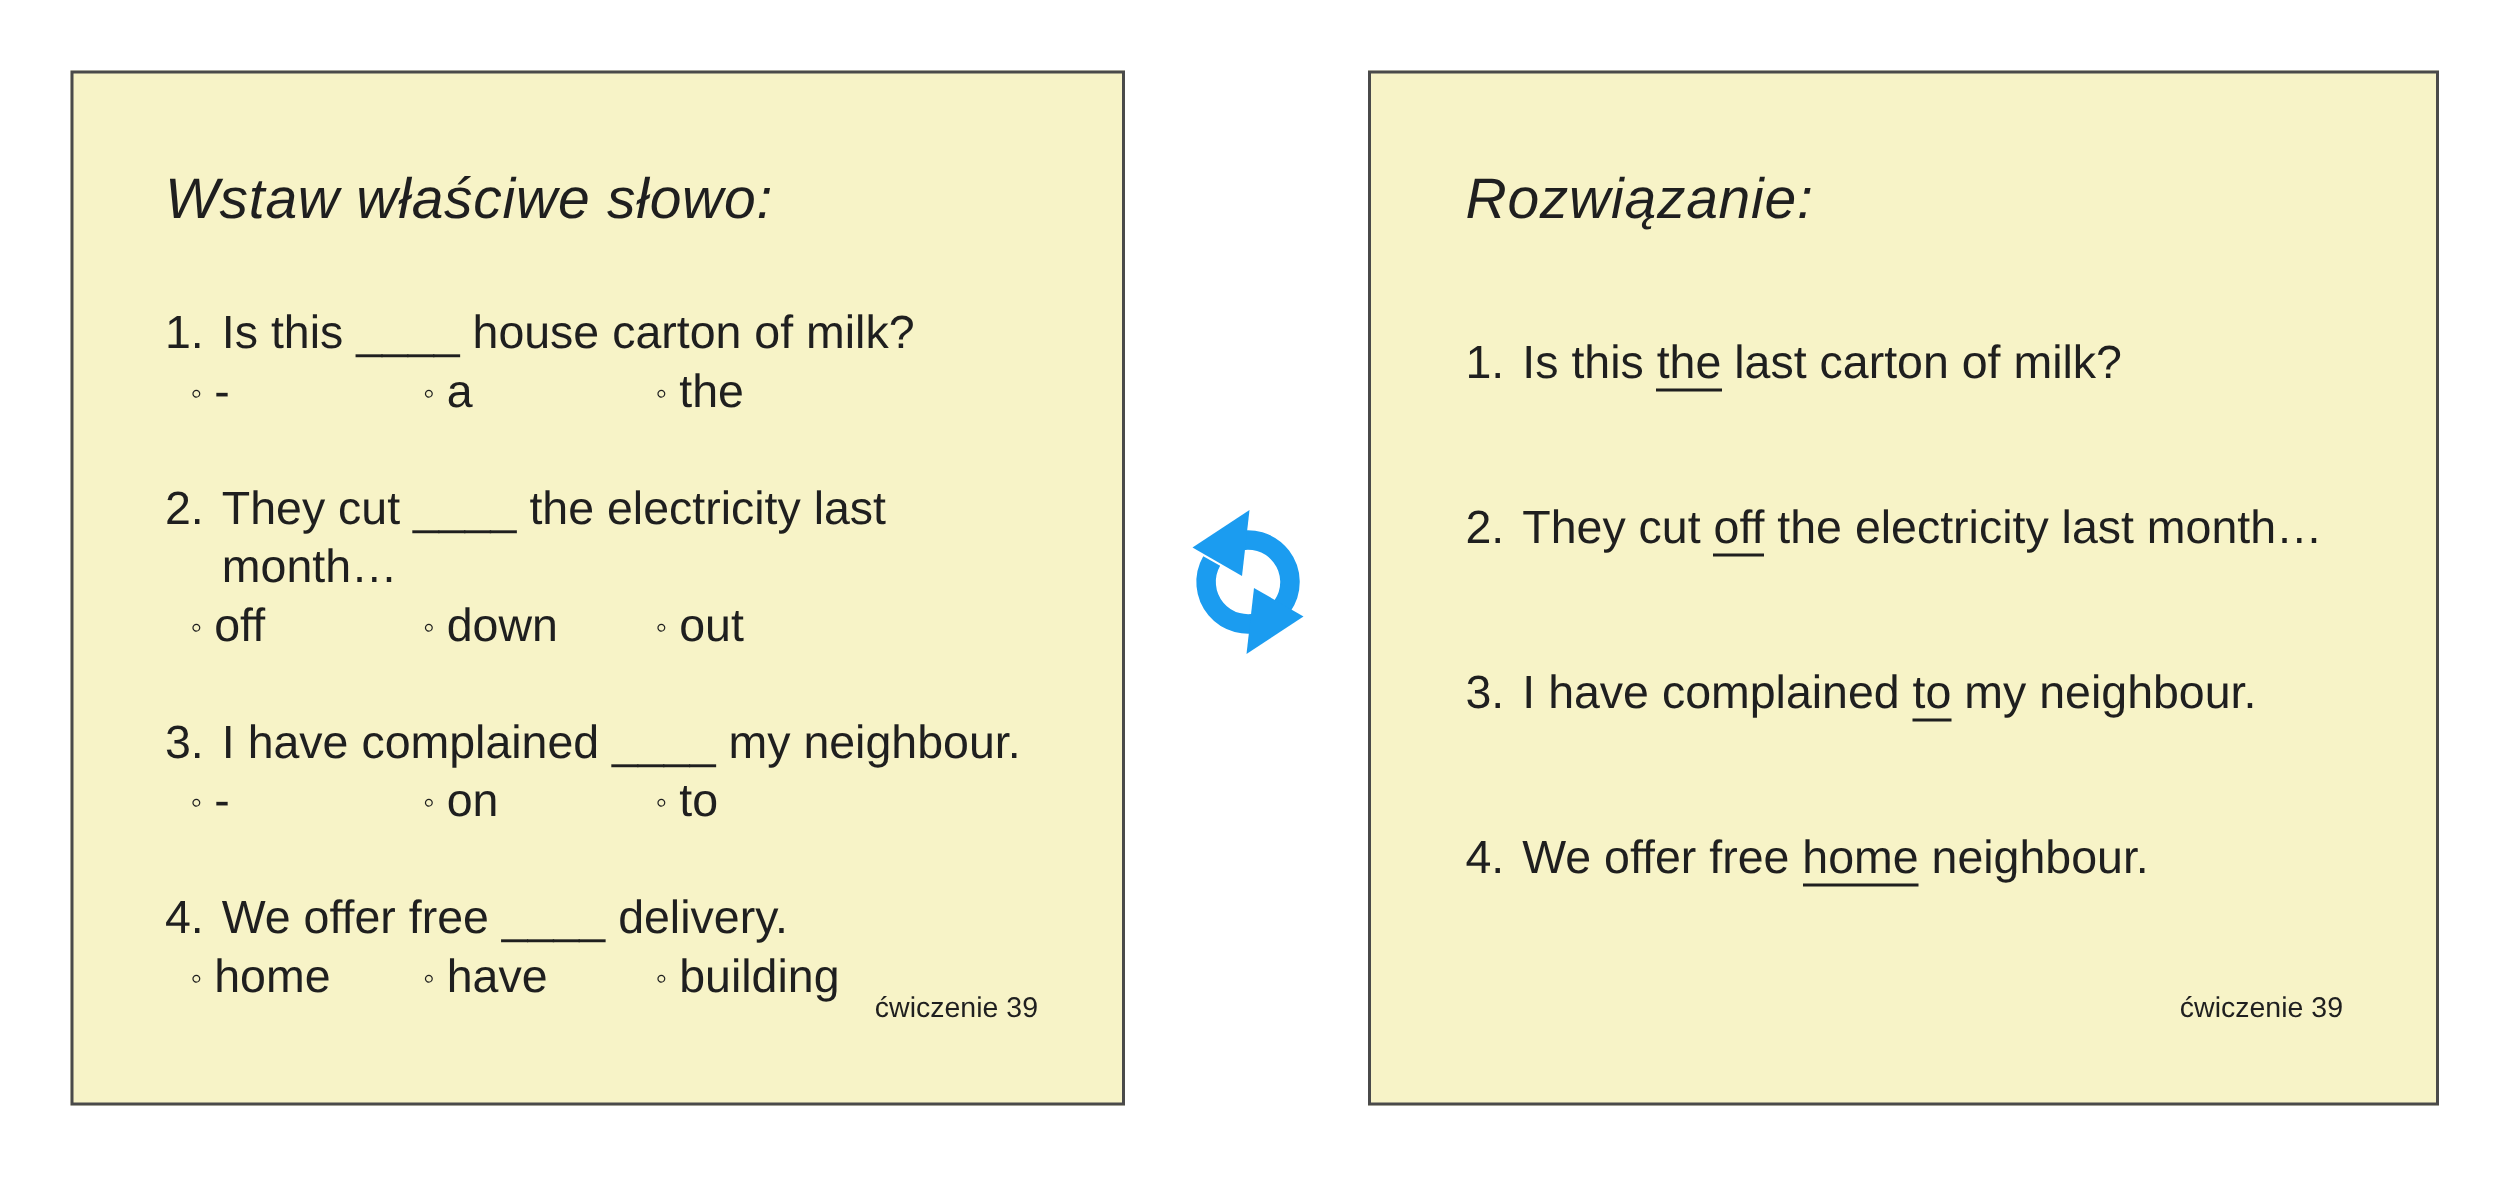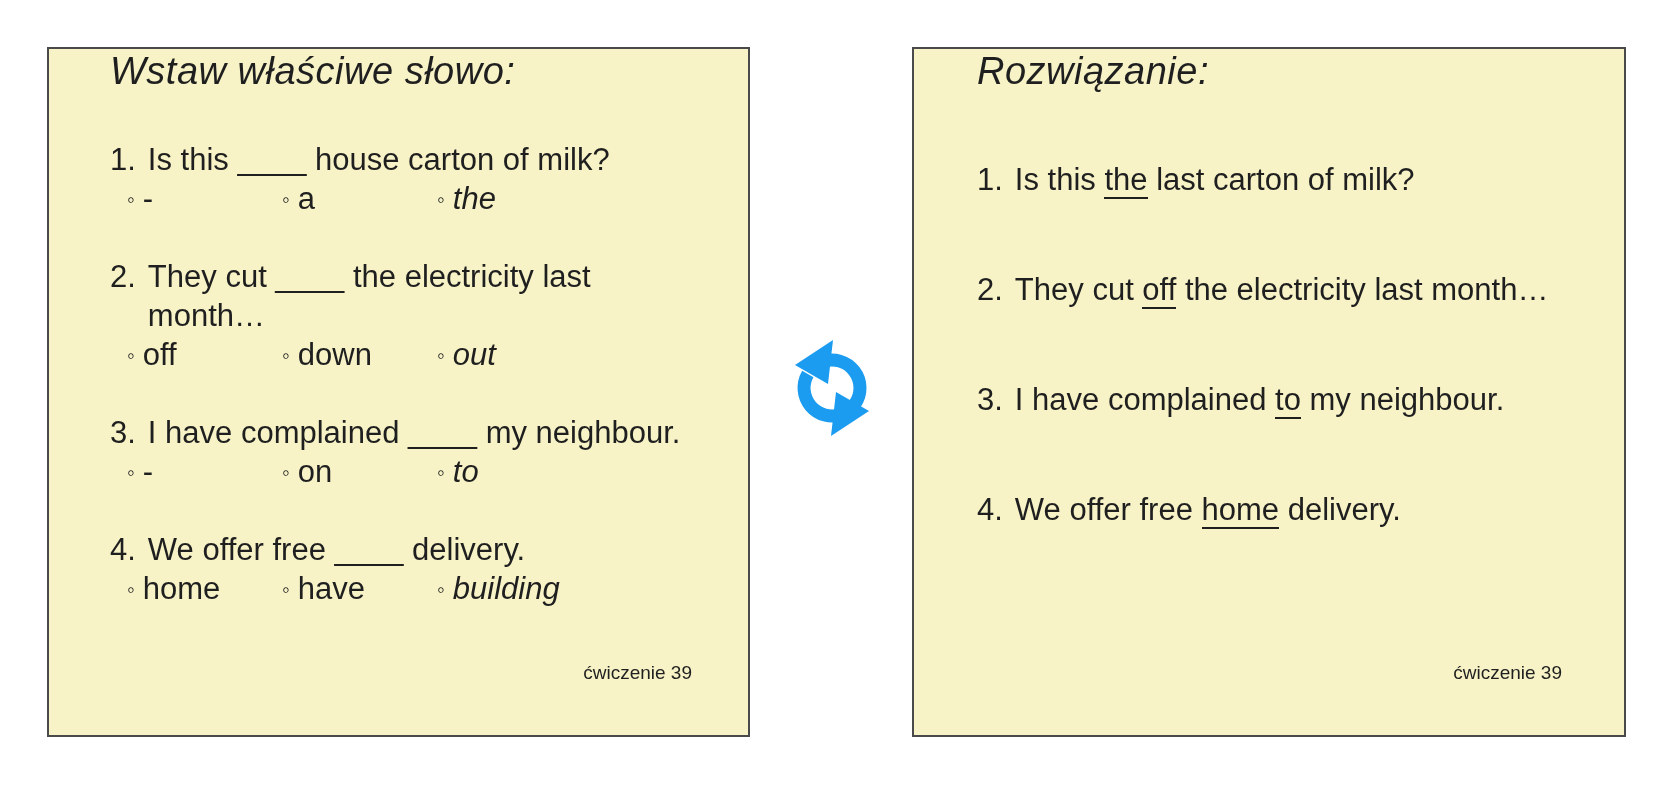--- a/index.html
+++ b/index.html
@@ -8,31 +8,31 @@
               font-family:"Liberation Sans","DejaVu Sans",sans-serif; }
   .stage { position:relative; width:1663px; height:787px; }
 
   .card { position:absolute; top:47px; height:690px;
           background:#f7f3c7; border:2px solid #4a4a4a;
           color:#1f1f1f; }
   .card-exercise { left:47px;  width:703px; padding:0 56px 0 61px; }
   .card-solution { left:912px; width:714px; padding:0 58px 0 63px; }
 
   .card-title { font-style:italic; font-weight:normal;
-                font-size:38px; line-height:44px; 
+                font-size:38px; line-height:44px; margin-top:62px;
                 letter-spacing:0.5px; }
 
   .qline, .aline { display:flex; gap:12px; font-size:31px; line-height:39px; }
   .qblock { margin-top:0; }
   .qblock.first { margin-top:47px; }
   .qblock + .qblock { margin-top:36px; }
 
   .options { display:flex; margin-left:17px; font-size:31px; line-height:39px; }
   .opt { width:155px; white-space:nowrap; }
-  .opt:last-child { width:auto;font-style:italic; }
+  .opt:last-child { width:auto; }
   .bullet { display:inline-block; font-size:22px; margin-right:8px;
             transform:translateY(-2px); }
 
   .aline.a1 { margin-top:67px; }
   .aline + .aline { margin-top:71px; }
 
   .answer { border-bottom:2px solid #1f1f1f; padding-bottom:0px; }
 
   .card-footer { position:absolute; top:609px; right:56px;
                  font-size:19px; line-height:30px; }
@@ -127,19 +127,19 @@
       <span><span>They cut </span><span class="answer">off</span><span> the electricity last month…</span></span>
     </div>
 
     <div class="aline">
       <span>3.</span>
       <span><span>I have complained </span><span class="answer">to</span><span> my neighbour.</span></span>
     </div>
 
     <div class="aline">
       <span>4.</span>
-      <span><span>We offer free </span><span class="answer">home</span><span> delivery.</span></span>
+      <span><span>We offer free </span><span class="answer">home</span><span> neighbour.</span></span>
     </div>
 
     <div class="card-footer">ćwiczenie 39</div>
   </section>
 
 </div>
 
 </body></html>

